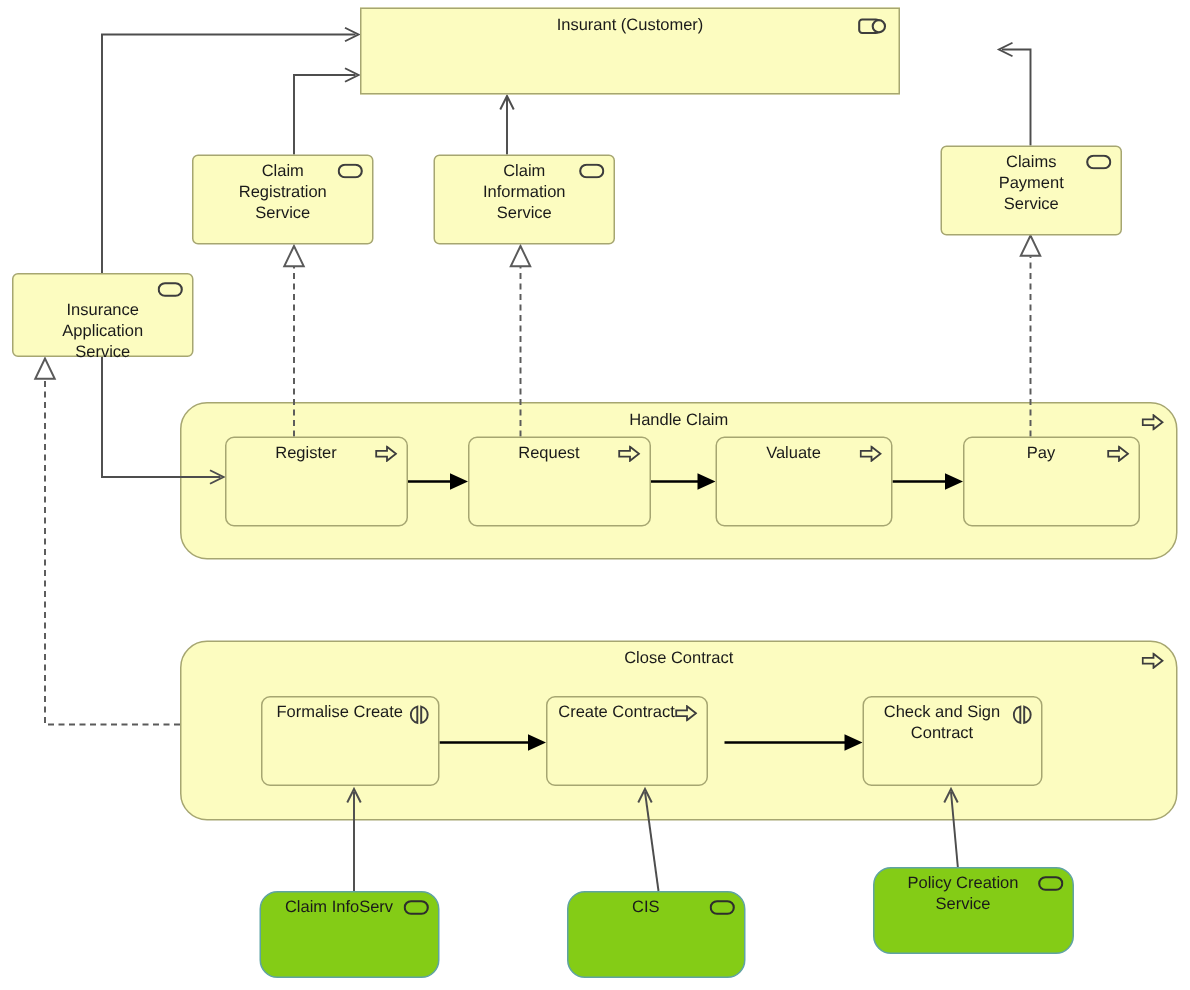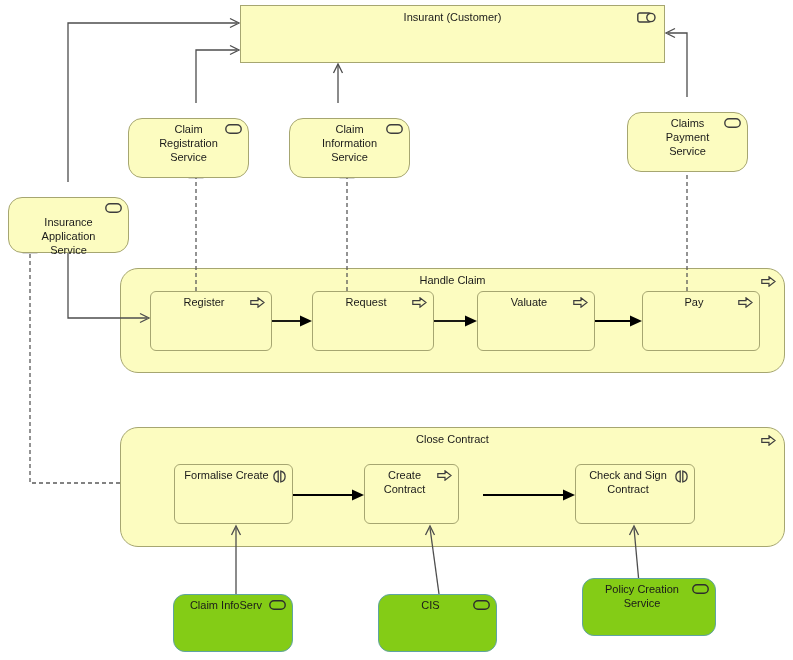--- a/index.html
+++ b/index.html
@@ -2,21 +2,21 @@
 <html><head>
 <meta charset="utf-8">
 <style>
   html,body{margin:0;padding:0;background:#ffffff;}
   #canvas{
     position:relative;width:793px;height:660px;background:#ffffff;overflow:hidden;
     font-family:"Liberation Sans","DejaVu Sans",sans-serif;font-size:11px;color:#1a1a1a;
   }
   .node{position:absolute;box-sizing:border-box;background:#FCFCC0;border:1.2px solid #A6A671;
         text-align:center;z-index:3;}
-  .rounded{border-radius:14px;margin-top:15px;}
+  .rounded{border-radius:4px;}
   .proc{border-radius:6px;}
   .container{position:absolute;box-sizing:border-box;background:#FCFCC0;border:1px solid #A6A671;
         border-radius:18px;z-index:1;text-align:center;}
   .app{background:#84cc16;border-color:#5FA3A3;border-radius:12px;text-align:center;}
   .lbl{display:block;padding-top:4px;line-height:1.25;white-space:pre-line;}
   .pad-r .lbl{padding-left:5px;padding-right:19px;}
   .icon{position:absolute;top:5px;right:6px;line-height:0;z-index:4;}
   .icon svg{display:block;}
   svg.overlay{position:absolute;left:0;top:0;z-index:2;}
 </style>
@@ -86,21 +86,21 @@
       <path d="M120,483 L30,483 L30,253"></path>
     </g>
     <g fill="#ffffff" stroke="#5A5A5A" stroke-width="1.3">
       <polygon points="196,164 189.5,177.5 202.5,177.5"></polygon>
       <polygon points="347,164 340.5,177.5 353.5,177.5"></polygon>
       <polygon points="687,157 680.5,170.5 693.5,170.5"></polygon>
       <polygon points="30,239 23.5,252.5 36.5,252.5"></polygon>
     </g>
   </svg>
 
-  <div class="node" style="left:240px;top:5px;width:425px;height:58px">
+  <div class="node" style="left:240px;top:5px;width:360px;height:58px">
     <span class="lbl" style="padding-top:5px">Insurant (Customer)</span>
     <span class="icon" style="top:6px;right:8px">
       <svg width="19" height="11" viewBox="0 0 19 11">
           <rect x="0.8" y="1" width="13" height="9" rx="2" fill="none" stroke="#3d3d3d" stroke-width="1.4"></rect>
           <circle cx="13.9" cy="5.5" r="4.1" fill="#FCFCC0" stroke="#3d3d3d" stroke-width="1.4"></circle>
         </svg>
     </span>
   </div>
 
   <div class="node rounded" style="left:128px;top:103px;width:121px;height:60px">
@@ -186,21 +186,21 @@
   <div class="node proc pad-r" style="left:174px;top:464px;width:119px;height:60px">
     <span class="lbl" style="padding-right:17px;padding-left:3px">Formalise Create</span>
     <span class="icon">
       <svg width="13" height="13" viewBox="0 0 13 13">
           <path d="M5.2,1.05 A5.6,5.6 0 0 0 5.2,11.95 Z" fill="none" stroke="#3d3d3d" stroke-width="1.3"></path>
           <path d="M7.8,1.05 A5.6,5.6 0 0 1 7.8,11.95 Z" fill="none" stroke="#3d3d3d" stroke-width="1.3"></path>
         </svg>
     </span>
   </div>
 
-  <div class="node proc pad-r" style="left:364px;top:464px;width:95px;height:60px">
+  <div class="node proc pad-r" style="left:364px;top:464px;width:108px;height:60px">
     <span class="lbl">Create Contract</span>
     <span class="icon">
       <svg width="15" height="11" viewBox="0 0 15 11">
           <polygon points="0.8,3.6 8,3.6 8,0.8 14,5.5 8,10.2 8,7.4 0.8,7.4" fill="none" stroke="#3d3d3d" stroke-width="1.2"></polygon>
         </svg>
     </span>
   </div>
 
   <div class="node proc pad-r" style="left:575px;top:464px;width:120px;height:60px">
     <span class="lbl" style="padding-right:17px;padding-left:3px">Check and Sign

